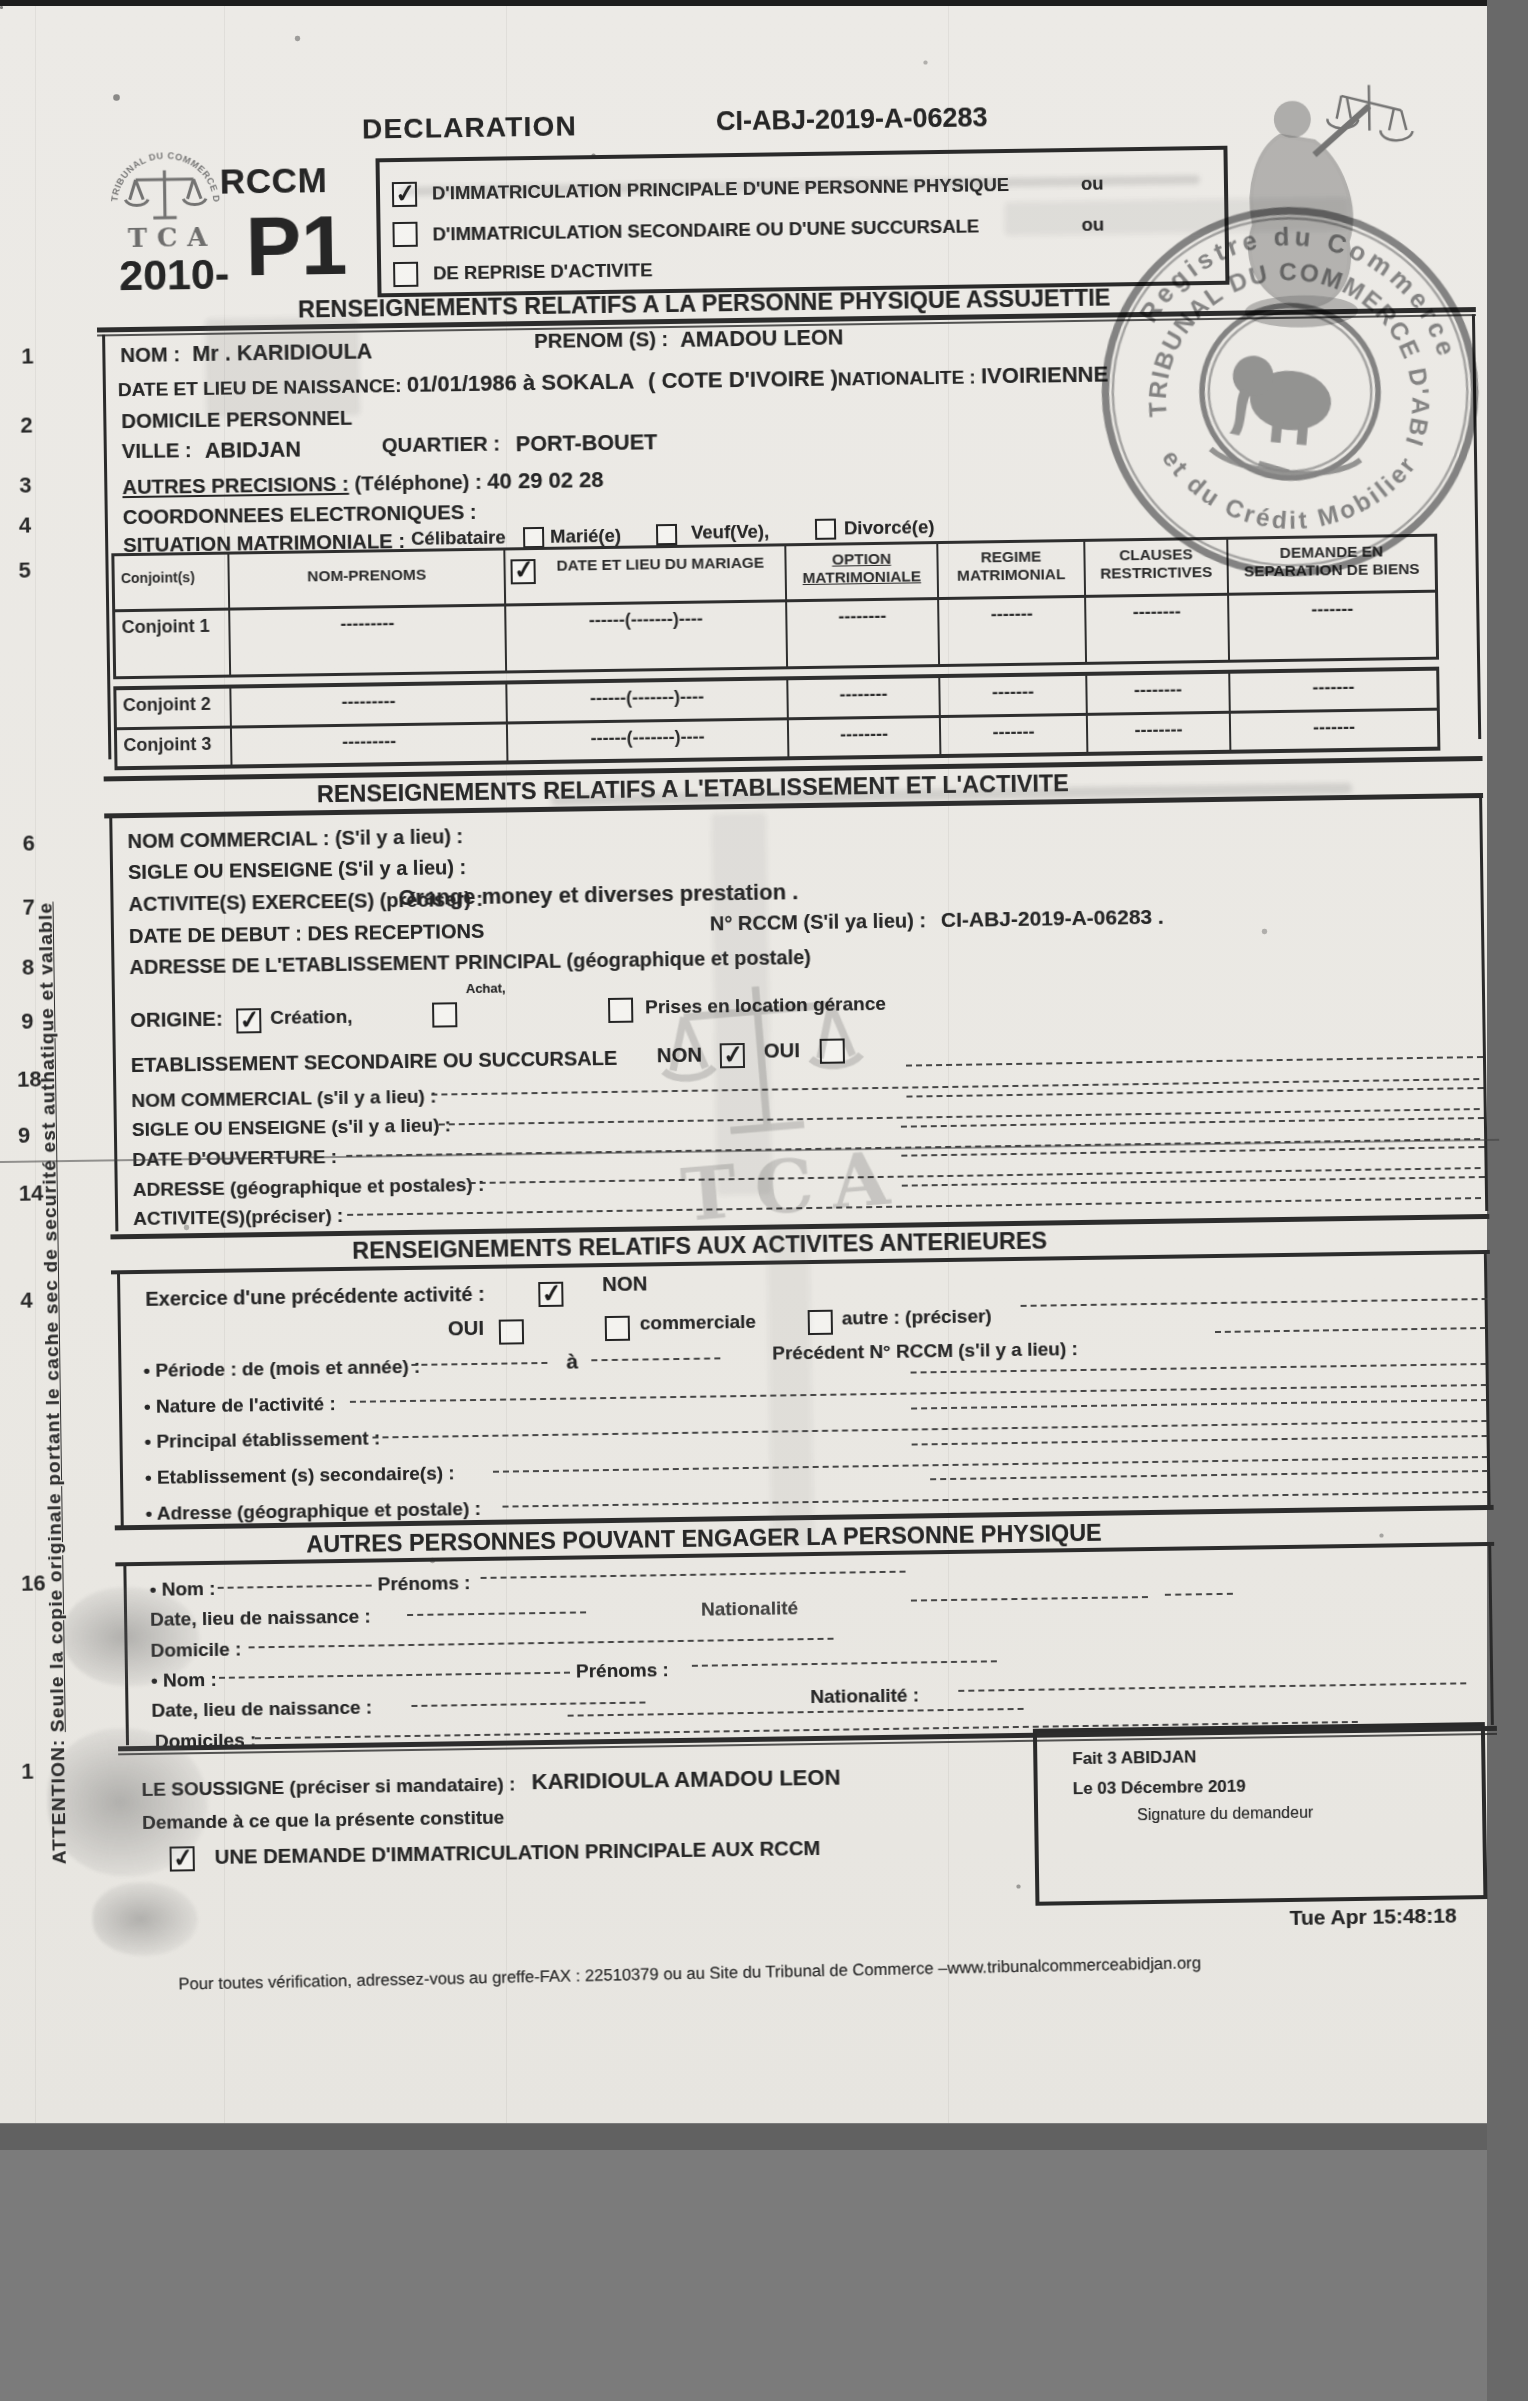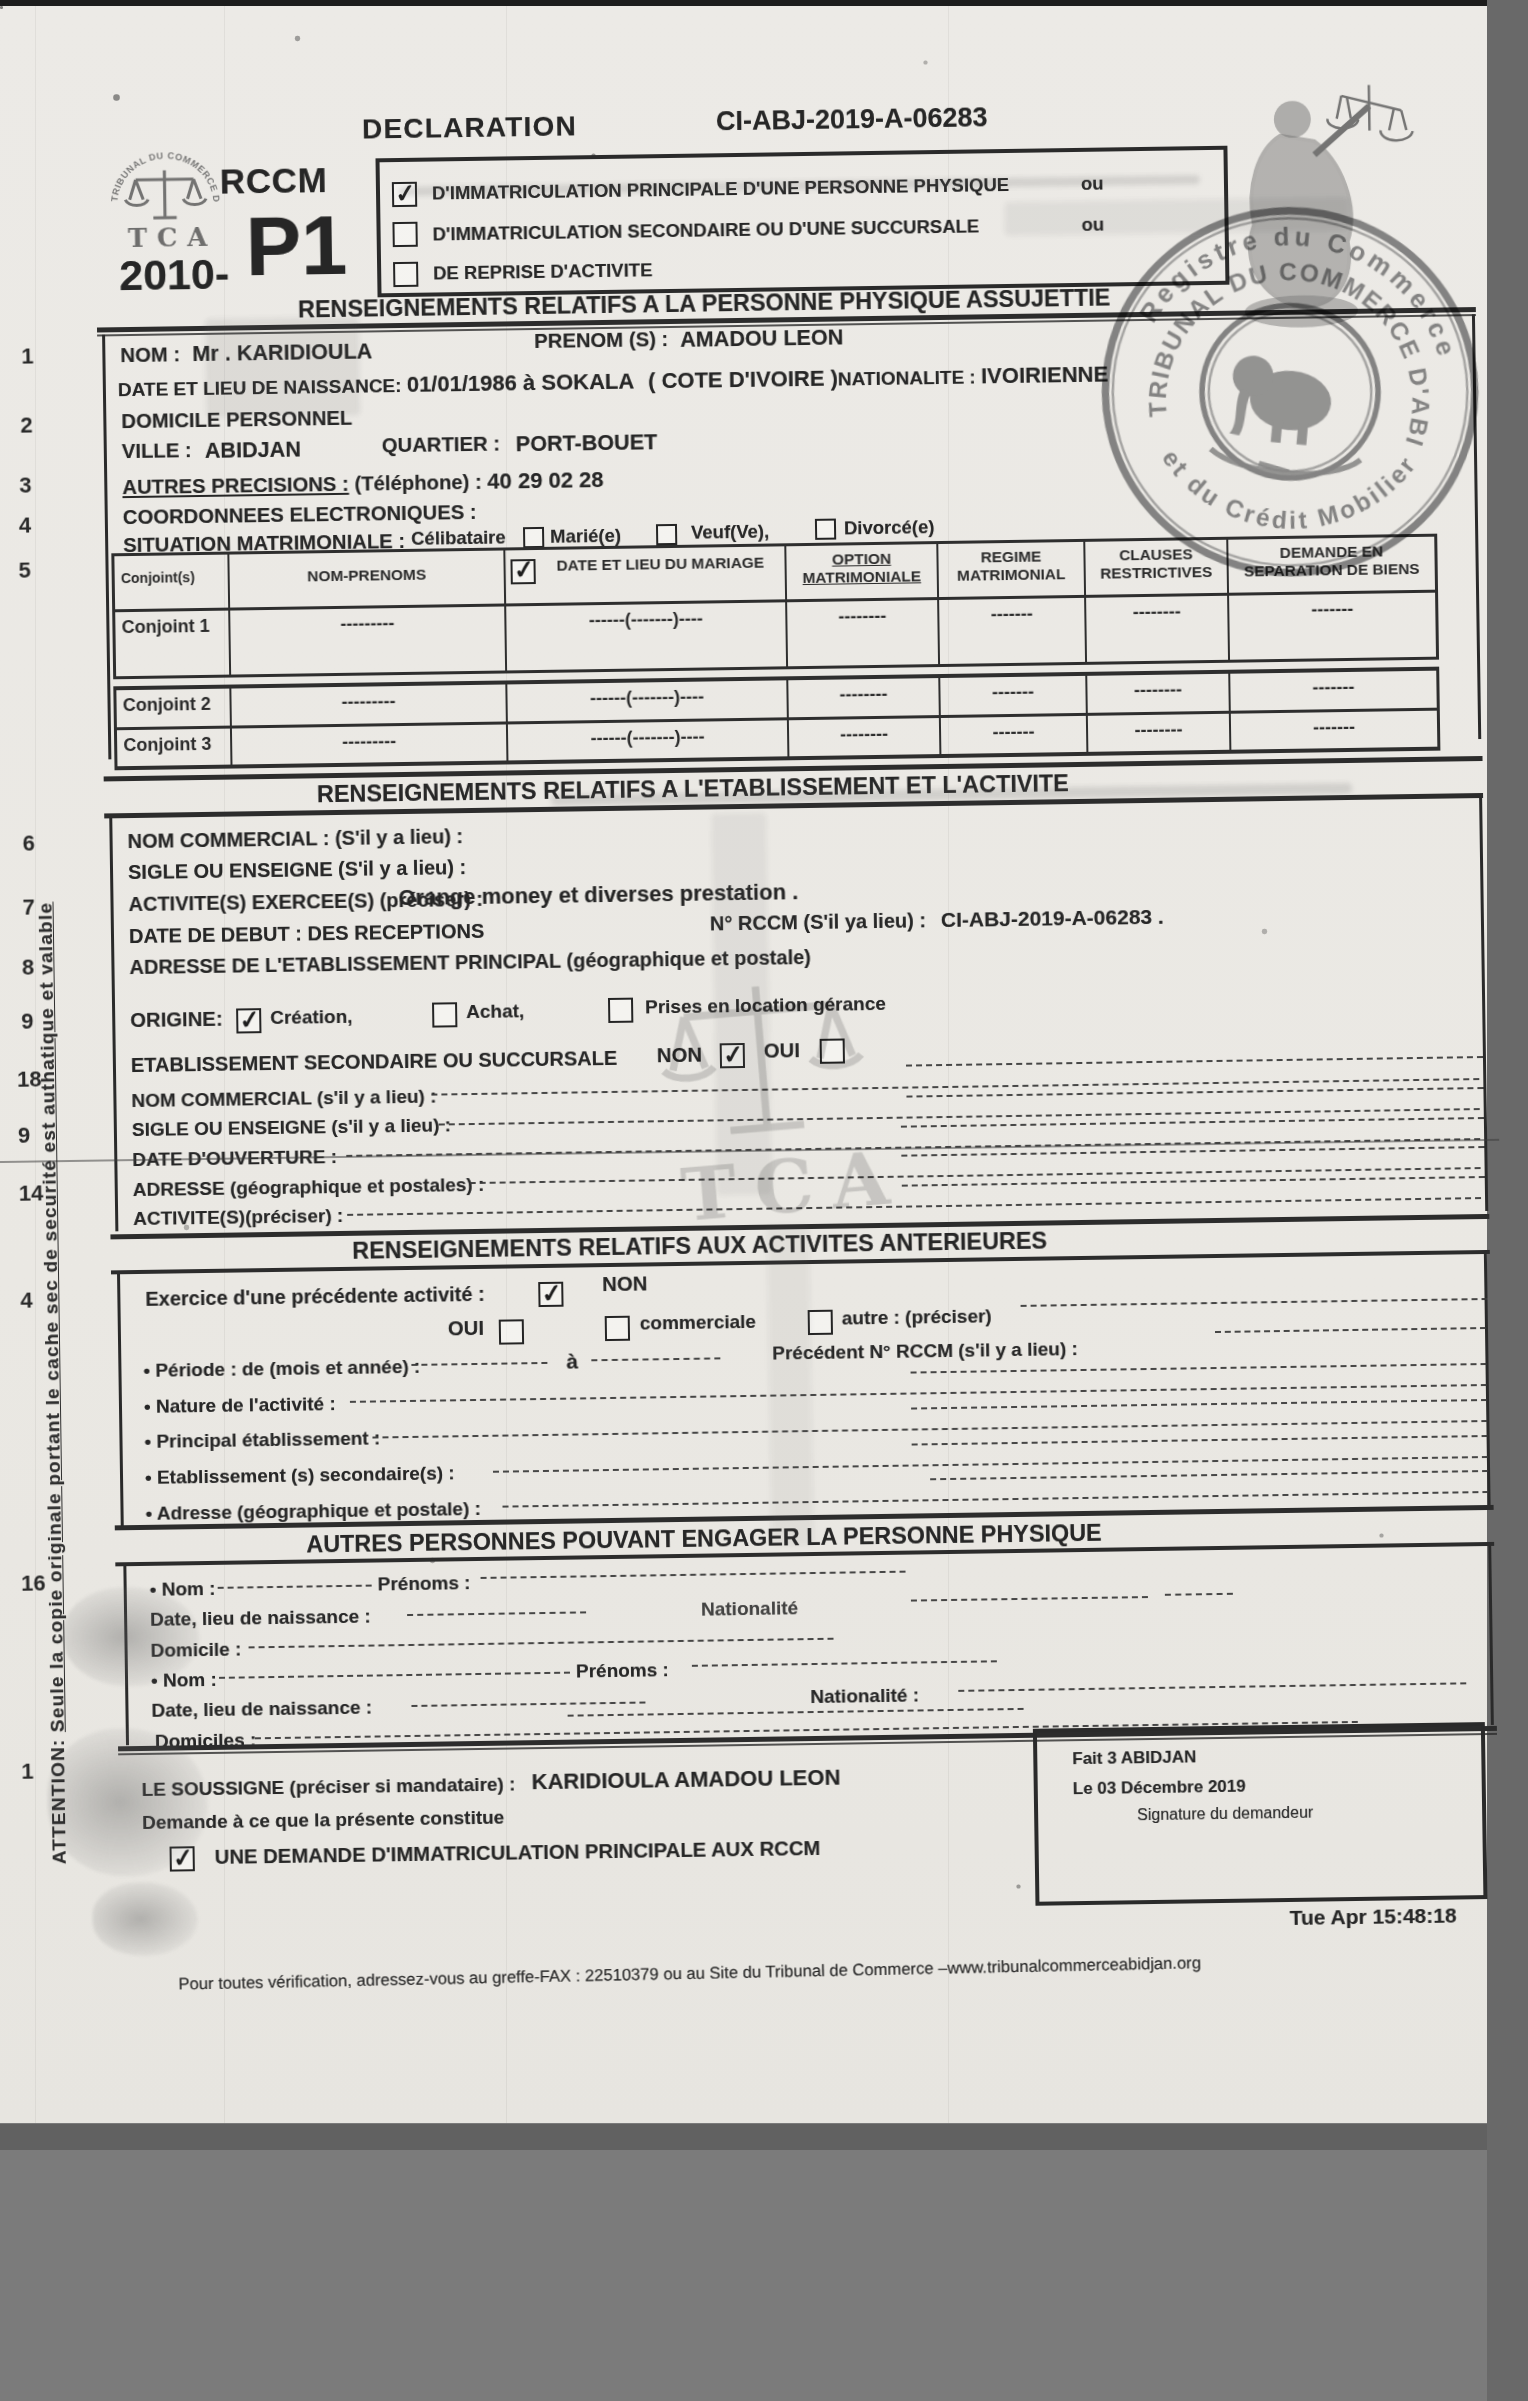--- a/index.html
+++ b/index.html
@@ -202,21 +202,21 @@
     <div class="t" style="left:401px;top:880px;font-size:22px">Orange money et diverses prestation .</div>
     <div class="t" style="left:131px;top:916px;font-size:20px">DATE DE DEBUT : DES RECEPTIONS</div>
     <div class="t" style="left:712px;top:912px;font-size:20px">N° RCCM (S'il ya lieu) :</div>
     <div class="t" style="left:943px;top:911px;font-size:21px">CI-ABJ-2019-A-06283 .</div>
     <div class="t" style="left:131px;top:947px;font-size:20px">ADRESSE DE L'ETABLISSEMENT PRINCIPAL (géographique et postale)</div>
 
     <div class="t" style="left:131px;top:1000px">ORIGINE:</div>
     <span class="cb on" style="left:237px;top:1001px"></span>
     <div class="t" style="left:271px;top:1000px;font-size:19px">Création,</div>
     <span class="cb" style="left:433px;top:998px"></span>
-    <div class="t" style="left:467px;top:997px;font-size:19px">Achat,</div>
+    <div class="t" style="left:467px;top:977px;font-size:13px">Achat,</div>
     <span class="cb" style="left:609px;top:996px"></span>
     <div class="t" style="left:646px;top:995px;font-size:19px">Prises en location gérance</div>
 
     <div class="t" style="left:131px;top:1045px;font-size:20px">ETABLISSEMENT SECONDAIRE OU SUCCURSALE</div>
     <div class="t" style="left:657px;top:1043px;font-size:20.3px">NON</div>
     <span class="cb on" style="left:720px;top:1043px"></span>
     <div class="t" style="left:764px;top:1040px;font-size:20.3px">OUI</div>
     <span class="cb" style="left:820px;top:1040px"></span>
 
     <div class="t" style="left:131px;top:1081px;font-size:19px">NOM COMMERCIAL (s'il y a lieu) :</div>

